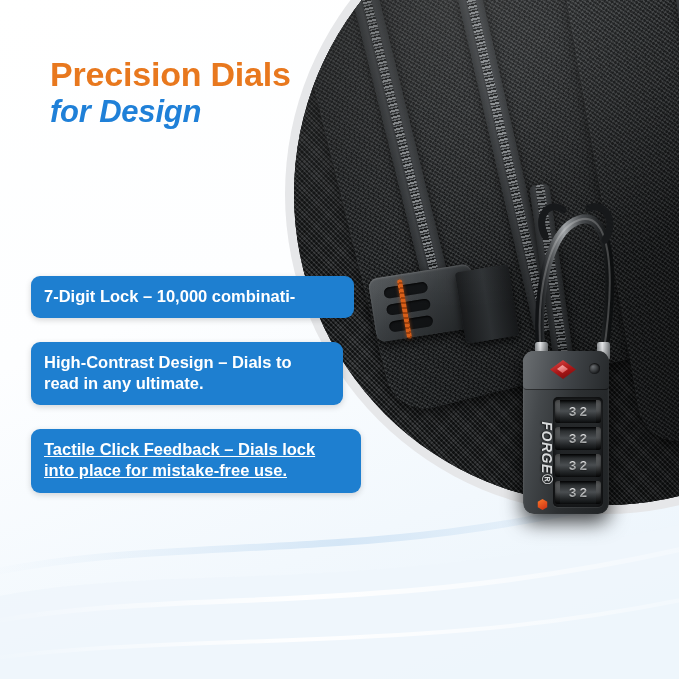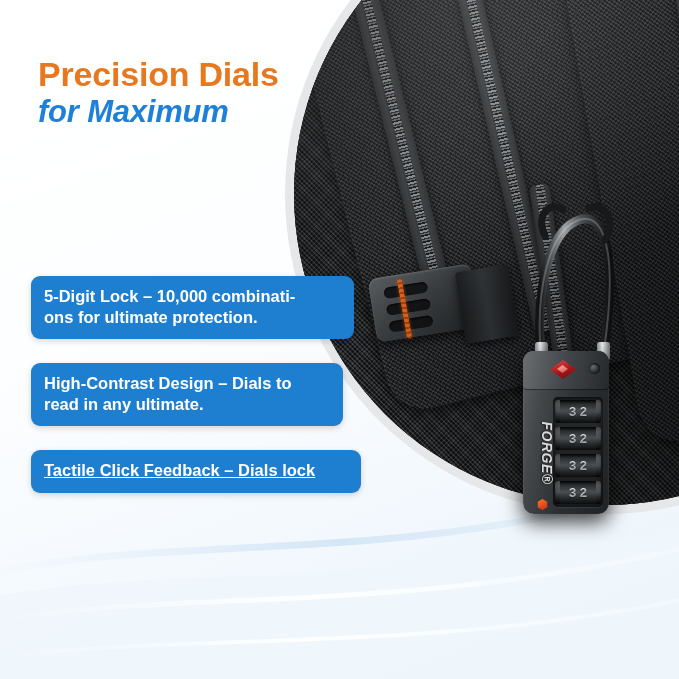--- a/index.html
+++ b/index.html
@@ -175,21 +175,21 @@
     padding:0 1px;
   }
   .dial .edge{
     position:absolute;top:0;bottom:0;width:5px;
     background:linear-gradient(180deg,rgba(255,255,255,.25),rgba(0,0,0,.6));
   }
   .dial .edge.l{left:0;}
   .dial .edge.r{right:0;}
 
   
-  .headline{position:absolute;left:38px;top:55px;width:360px;}
+  .headline{position:absolute;left:50px;top:55px;width:360px;}
   .h-line{margin:0;line-height:1.12;}
   .h1{
     font-size:34px;font-weight:bold;color:#e8781e;letter-spacing:-.2px;
   }
   .h2{
     font-size:31px;font-weight:bold;font-style:italic;color:#1f80d8;
     letter-spacing:-.2px;margin-top:2px;
   }
   .h3{
     font-size:31px;font-weight:bold;color:#1f80d8;letter-spacing:-.2px;margin-top:2px;
@@ -322,30 +322,30 @@
           <span class="edge l"></span>
           <span class="digit">3 2</span>
           <span class="edge r"></span>
         </div>
       </div>
     </div>
   </div>
 
   <div class="headline">
     <div class="h-line h1">Precision Dials</div>
-    <div class="h-line h2">for Maximum</div>
+    <div class="h-line h2">for Design</div>
   </div>
 
   <div class="callouts">
     <div class="callout c1">
-      <div>5-Digit Lock – 10,000 combinati-</div>
-      <div>ons for ultimate protection.</div>
+      <div>7-Digit Lock – 10,000 combinati-</div>
     </div>
     <div class="callout c2">
       <div>High-Contrast Design – Dials to</div>
       <div>read in any ultimate.</div>
     </div>
     <div class="callout c3">
       <div>Tactile Click Feedback – Dials lock</div>
+      <div>into place for mistake-free use.</div>
     </div>
   </div>
 
 </div>
 
 </body></html>

